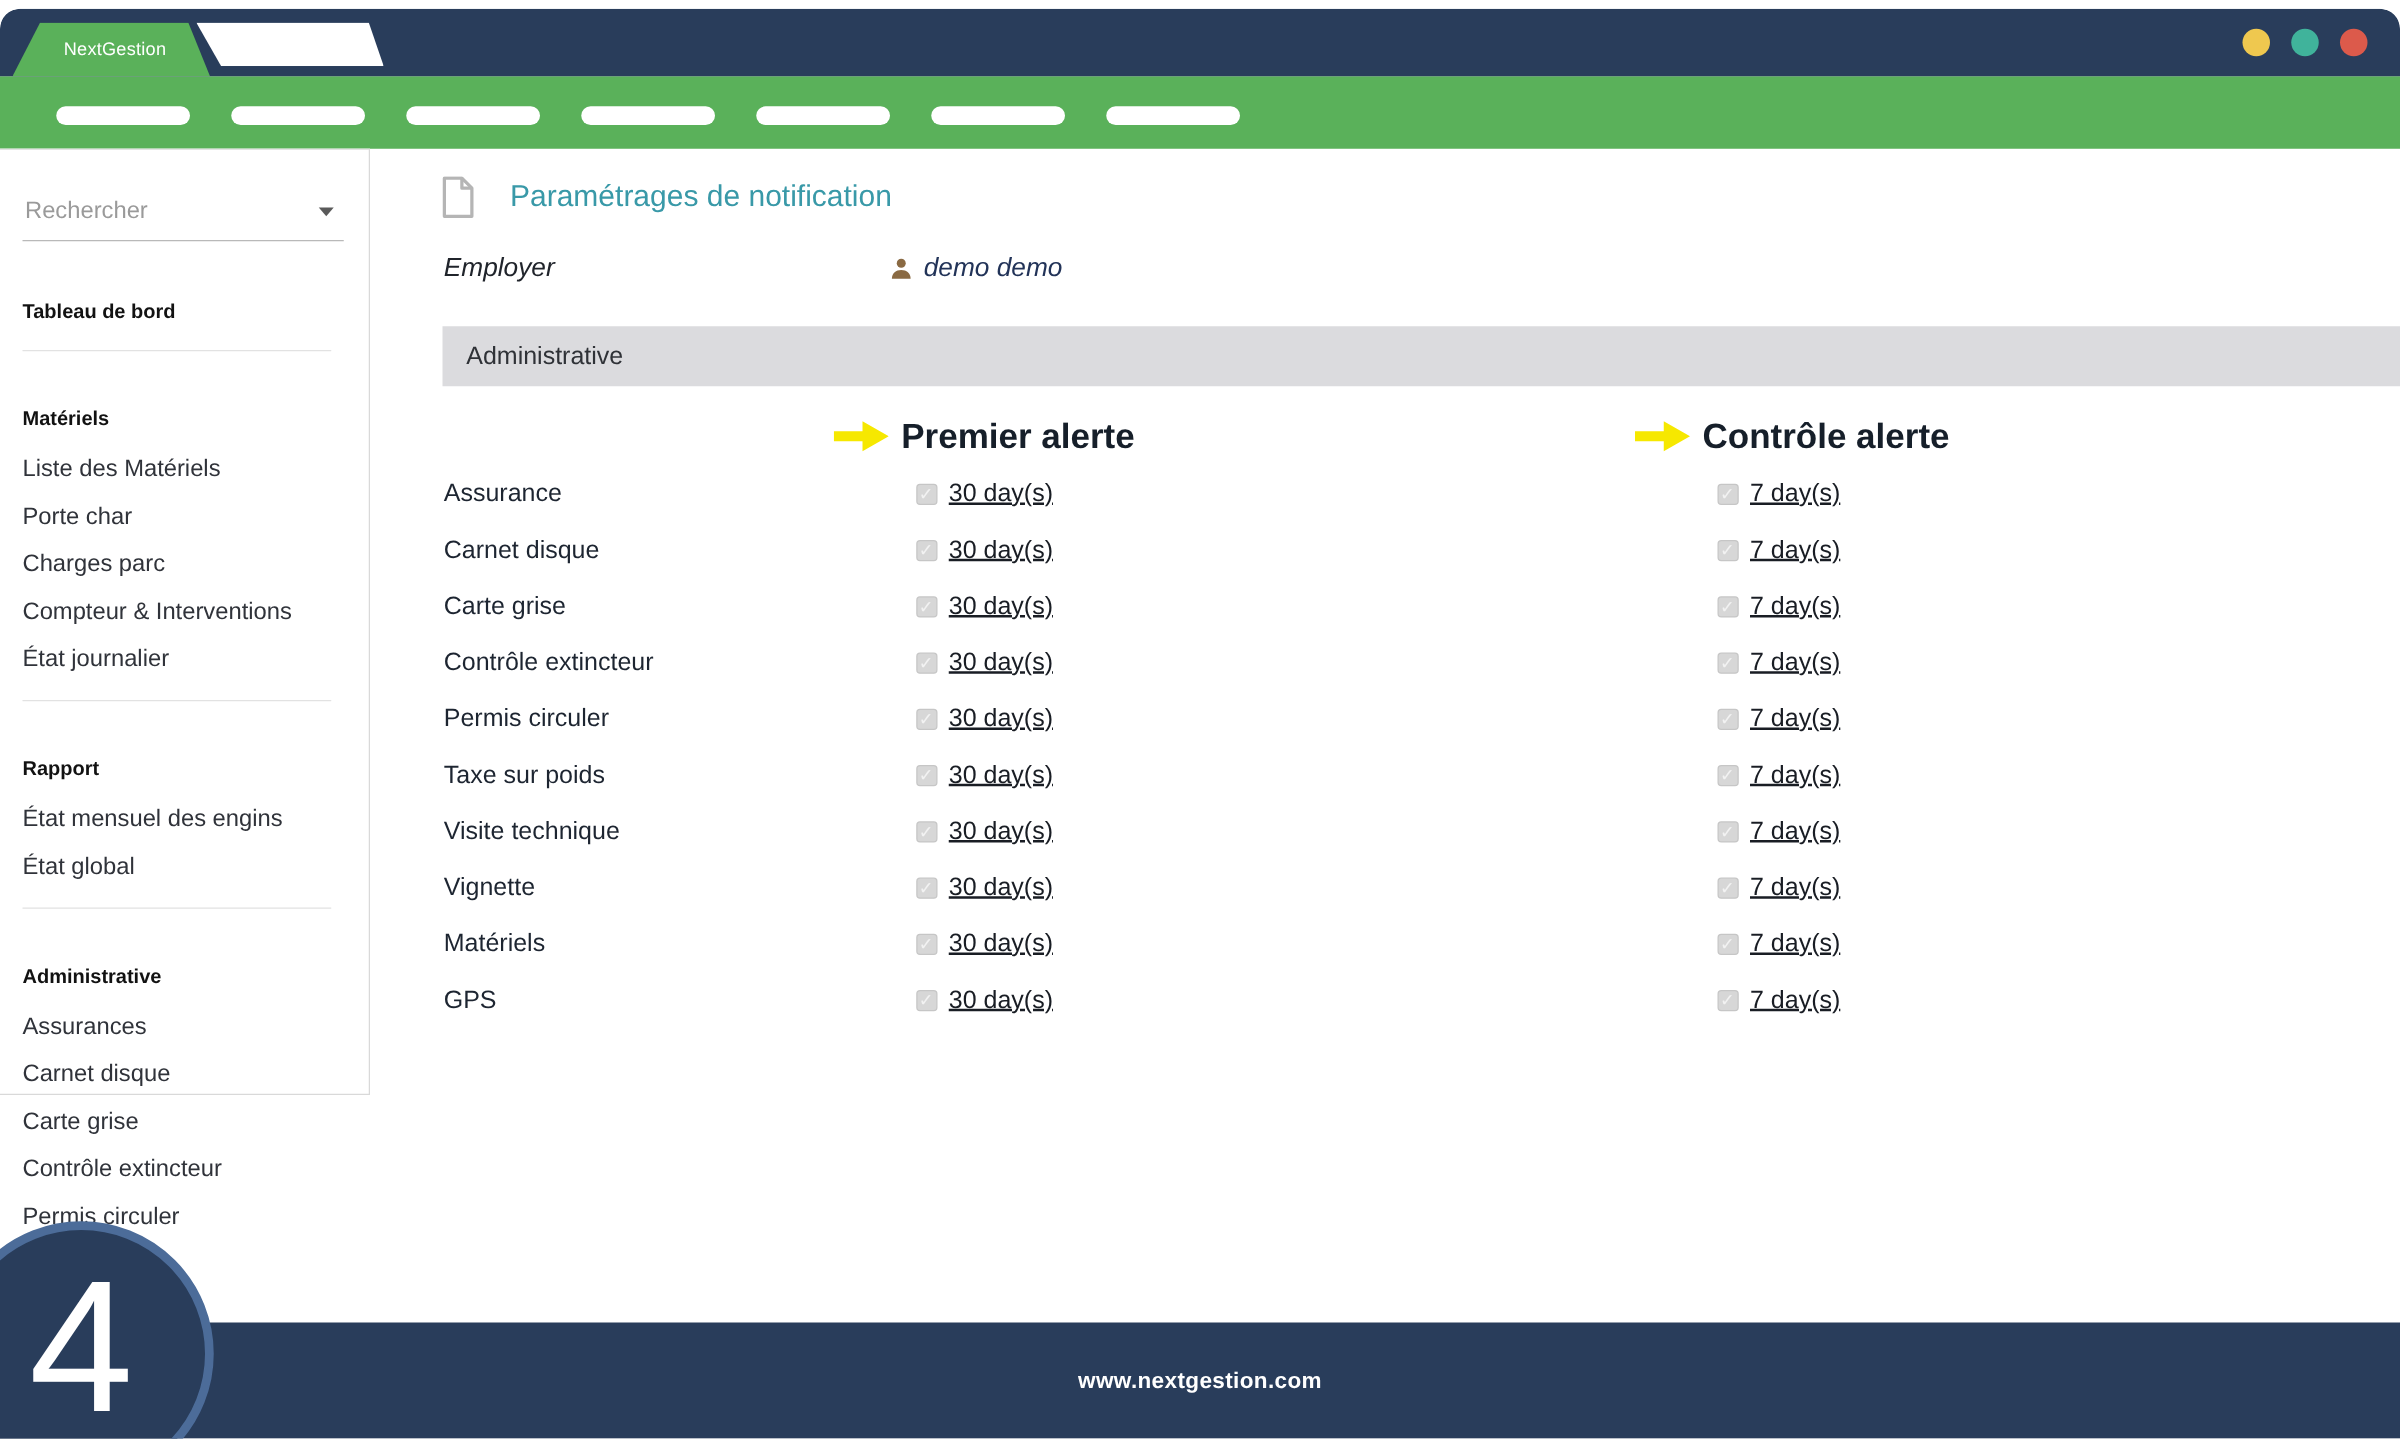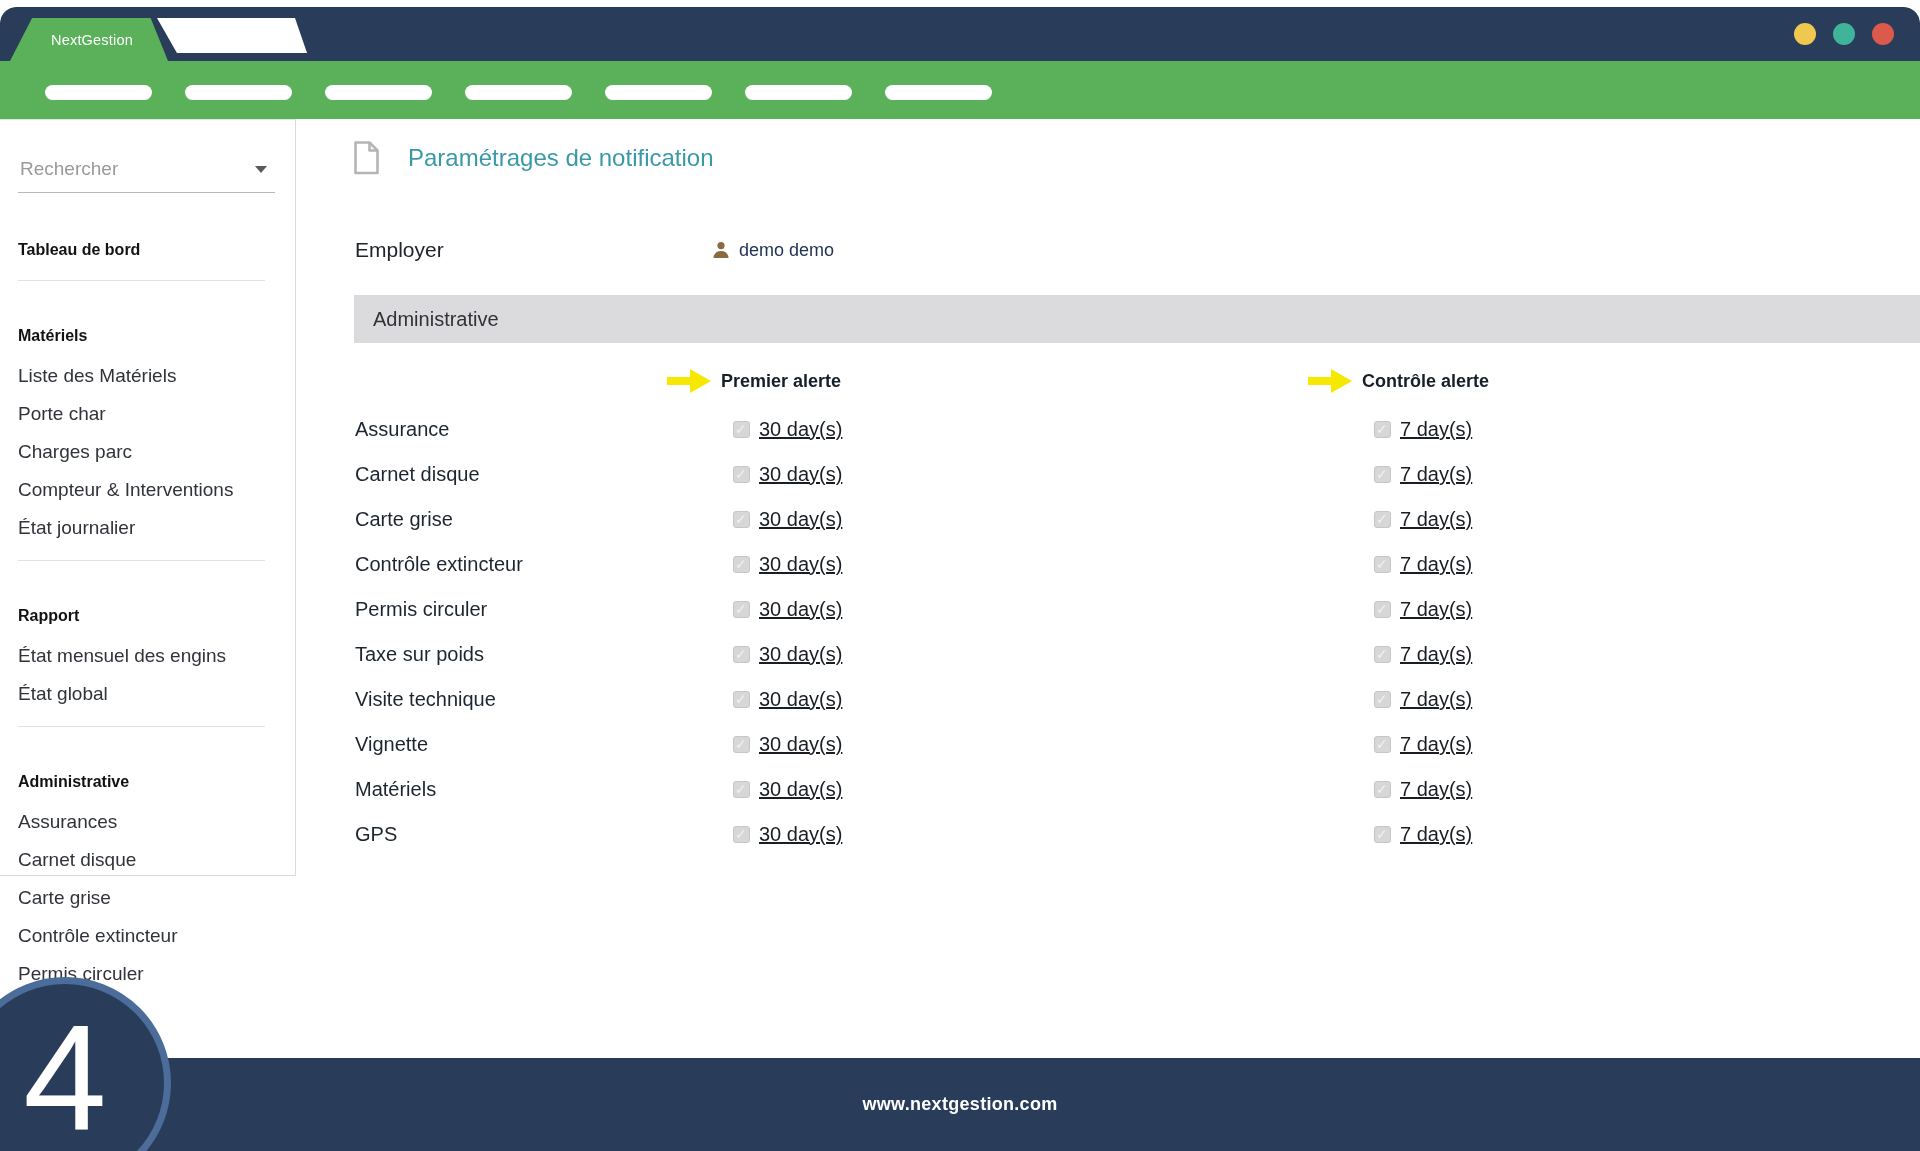--- a/index.html
+++ b/index.html
@@ -57,32 +57,32 @@
   .caret{width:0; height:0; border-left:6px solid transparent; border-right:6px solid transparent; border-top:7px solid #5a5a5a; margin-right:4px;}
   .sec-heading{font-size:16px; font-weight:700; color:#121212; margin-top:46px; margin-bottom:20px;}
   .sec-heading.first{margin-top:48px;}
   .side-item{font-size:19px; color:#30333a; margin-bottom:16px; cursor:pointer;}
   .divider{border:none; border-top:1px solid #e2e2e2; margin:21px 10px 0 0;}
 
   
   .main{flex:1 1 auto; min-width:0; position:relative;}
   .title-row{display:flex; align-items:center; gap:28px; padding-left:57px; margin-top:22px; height:34px;}
   .title-row h1{font-size:24px; font-weight:400; color:var(--teal);}
-  .employer-row{display:flex; align-items:center; padding-left:59px; margin-top:62px; height:26px;}
+  .employer-row{display:flex; align-items:flex-start; padding-left:59px; margin-top:28px; height:26px;font-style:italic;}
   .employer-row .lbl{width:357px; font-size:21px; color:#20242b;}
   .user{display:flex; align-items:center; gap:9px;}
-  .user .uname{font-size:18px; color:#223358;}
+  .user .uname{font-size:21px; color:#223358;}
   .section-bar{
     margin-left:58px; margin-top:32px; height:48px; background:var(--bar);
     line-height:48px; padding-left:19px; font-size:20px; color:#2f3237;
   }
   .alert-header{position:relative; height:30px; margin-top:24px;}
   .col-head{position:absolute; top:0; display:flex; align-items:center; gap:10px;}
   .col-head.c1{left:371px;} .col-head.c2{left:1012px;}
-  .col-head .htxt{font-size:18px; font-weight:700; color:#161f2a;}
+  .col-head .htxt{font-size:28px; font-weight:700; color:#161f2a;}
   .rows{margin-top:10px;}
   .arow{display:grid; grid-template-columns:378px 641px 1fr; align-items:center; height:45px; padding-left:59px;}
   .arow .rlbl{font-size:20px; color:#1d2531;}
   .cbcell{display:flex; align-items:center; gap:9px;}
   .cbcell .val{font-size:20px; color:#191d24;text-decoration:underline;}
   .cb{
     width:17px; height:17px; border-radius:3px; background:#d7d7d7; border:1px solid #c6c6c6;
     position:relative; flex:0 0 auto; cursor:pointer;
   }
   .cb.checked::after{

